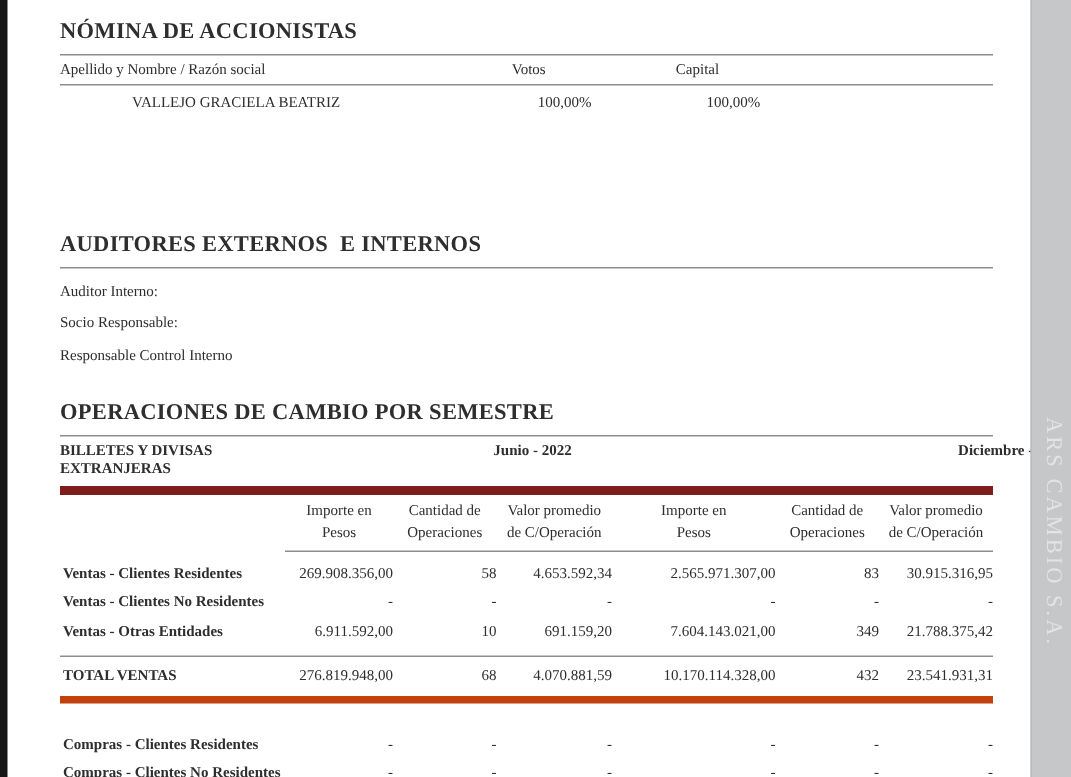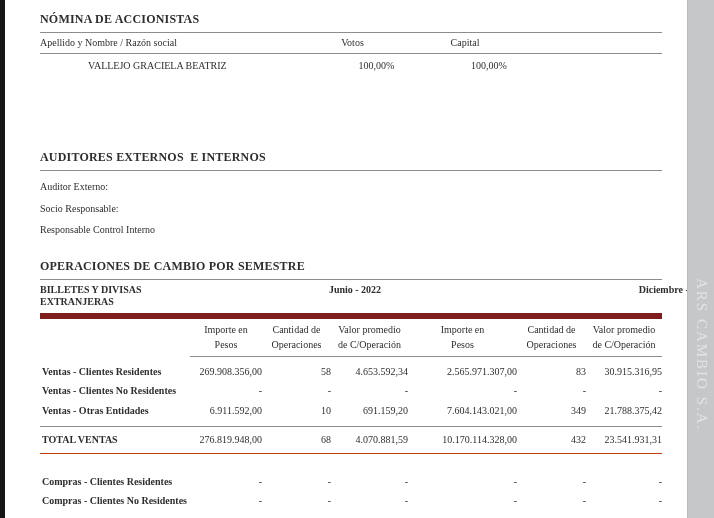--- a/index.html
+++ b/index.html
@@ -22,21 +22,21 @@
     position:absolute;top:278px;right:4px;
     writing-mode:vertical-rl;
     font-size:15px;letter-spacing:2px;
     color:#e2e3e5;white-space:nowrap;
   }
   .content{
     position:absolute;left:40px;top:8px;width:622px;
     font-size:10px;line-height:1.25;
   }
   .sec-title{
-    font-weight:bold;font-size:12px;letter-spacing:.2px;
+    font-weight:bold;font-size:15px;letter-spacing:.2px;
     padding:4px 0 5px 0;border-bottom:1px solid #8d8d8d;
     white-space:pre-wrap;
   }
   
   .sh-grid{display:grid;grid-template-columns:250px 125px 100px 147px;}
   .sh-head{border-bottom:1px solid #8d8d8d;}
   .sh-head > div{padding:4px 0 3px 0;}
   .sh-row > div{padding:6px 0 4px 0;margin-left:48px;}
   .ctr{text-align:center;}
   
@@ -46,21 +46,21 @@
   .op-title-row{border-bottom:6px solid #7f1d1d;font-weight:bold;gap:28px;}
   .op-title-row > div{padding:4px 0 4px 0;}
   .period-1{grid-column:2 / span 3;text-align:center;}
   .period-2{grid-column:5 / span 3;text-align:center;}
   .sub > div{text-align:center;padding-top:5px;}
   .sub2 > div{text-align:center;padding-top:3px;padding-bottom:4px;}
   .sub-underline{margin-left:150px;border-top:1px solid #8d8d8d;height:0;}
   .num{text-align:right;padding-right:10px;}
   .trow > div{padding:4px 0 3px 0;}
   .trow .lbl{padding-left:2px;font-weight:bold;}
-  .total-row{border-top:1px solid #8d8d8d;border-bottom:1px solid #c2410c;margin-top:6px;}
+  .total-row{border-top:1px solid #8d8d8d;border-bottom:5px solid #c2410c;margin-top:6px;}
   .total-row > div{padding:7px 0 6px 0;}
   .gap-70{height:70px;}
   .gap-16{height:14px;}
   .gap-18{height:18px;}
   .mt6{margin-top:5px;}
 </style>
 </head>
 <body>
 
 <div class="edge-strip"></div>
@@ -77,21 +77,21 @@
   <div class="sh-grid sh-row">
     <div>VALLEJO GRACIELA BEATRIZ</div>
     <div class="ctr">100,00%</div>
     <div class="ctr">100,00%</div>
     <div></div>
   </div>
 
   <div class="gap-70"></div>
 
   <div class="sec-title">AUDITORES EXTERNOS  E INTERNOS</div>
-  <div class="aud-line mt6">Auditor Externo:</div>
+  <div class="aud-line mt6">Auditor Interno:</div>
   <div class="aud-line">Socio Responsable:</div>
   <div class="aud-line">Responsable Control Interno</div>
 
   <div class="gap-16"></div>
 
   <div class="sec-title">OPERACIONES DE CAMBIO POR SEMESTRE</div>
 
   <div class="op-grid op-title-row">
     <div>BILLETES Y DIVISAS EXTRANJERAS</div>
     <div class="period-1">Junio - 2022</div>

